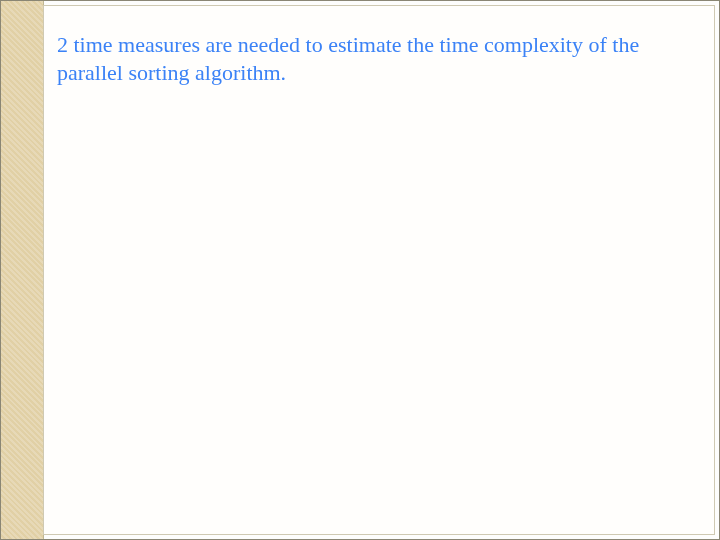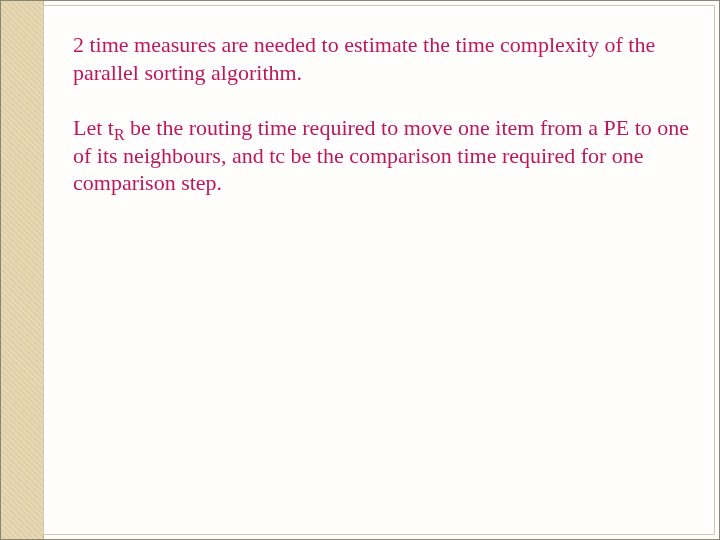--- a/index.html
+++ b/index.html
@@ -40,39 +40,35 @@
     border: 1px solid #cfc9b2;
     box-sizing: border-box;
     background: #fffefc;
   }
   .content {
     position: absolute;
     left: 56px;
     right: 28px;
     top: 30px;
     bottom: 20px;
-    color: #be185d;
+    color: #3b82f6;
     font-size: 22px;
     line-height: 1.25;
-    margin-left: 16px;
   }
   .para {
     margin: 0 0 28px 0;
   }
   sub {
     font-size: 0.72em;
     vertical-align: sub;
     line-height: 0;
   }
 </style>
 </head>
 <body>
 
 <div class="slide">
   <div class="side-band"></div>
   <div class="inner-frame"></div>
   <div class="content">
     <p class="para">2 time measures are needed to estimate the time complexity of the parallel sorting algorithm.</p>
-    <p class="para">
-      <span>Let t</span><sub>R</sub><span> be the routing time required to move one item from a PE to one of its neighbours, and tc be the comparison time required for one comparison step.</span>
-    </p>
   </div>
 </div>
 
 </body></html>

